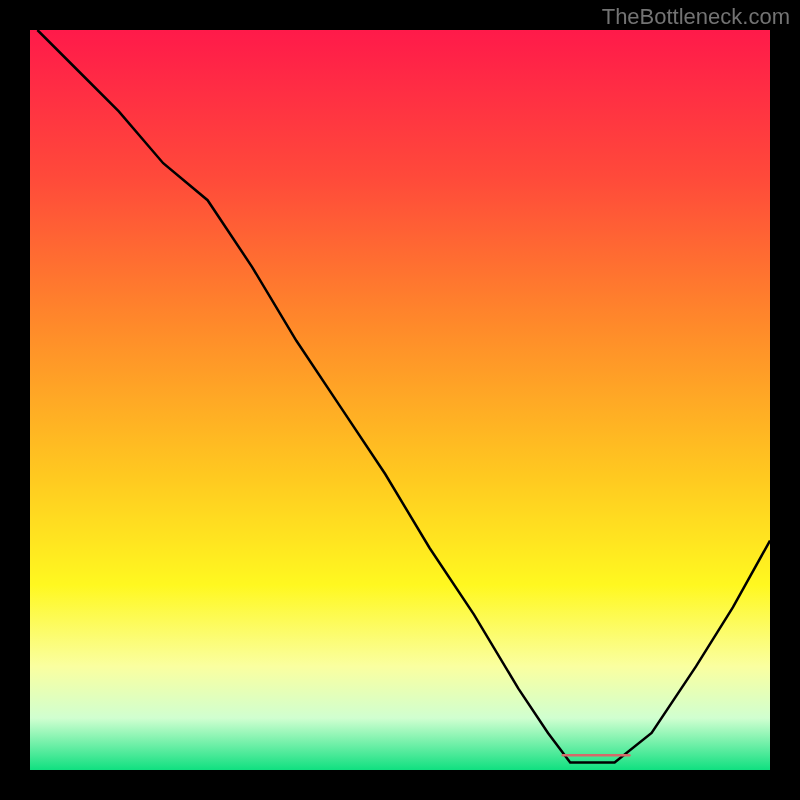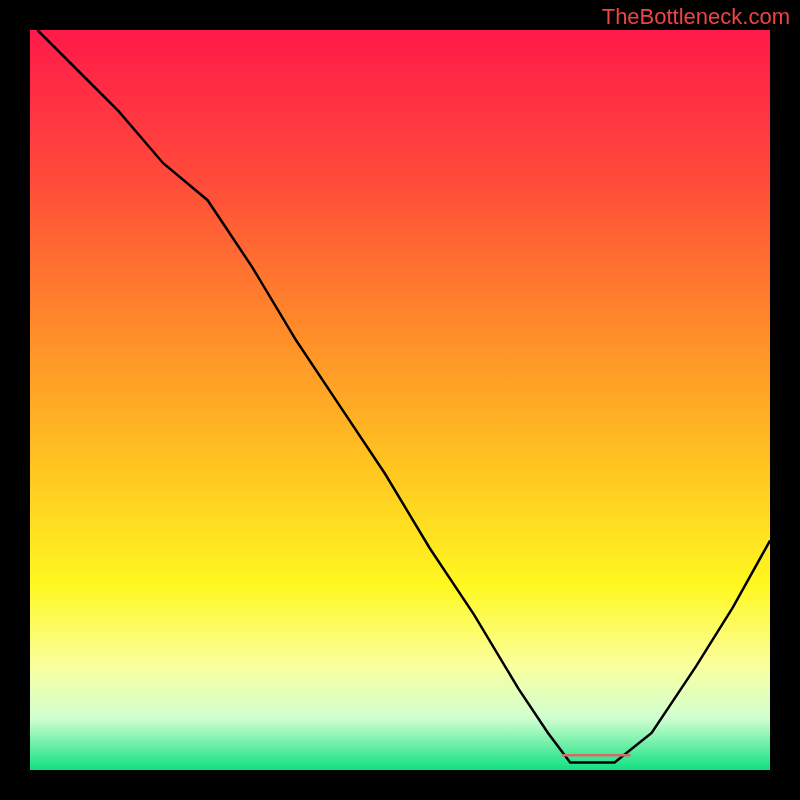--- a/index.html
+++ b/index.html
@@ -8,21 +8,21 @@
     width: 800px;
     height: 800px;
     background: #000;
     position: relative;
     overflow: hidden;
   }
   .watermark {
     position: absolute;
     top: 4px;
     right: 10px;
-    color: #ef4444;
+    color: #737373;
     font-family: Arial, sans-serif;
     font-size: 22px;
     z-index: 10;
   }
   .frame {
     position: absolute;
     left: 30px;
     top: 30px;
     width: 740px;
     height: 740px;

